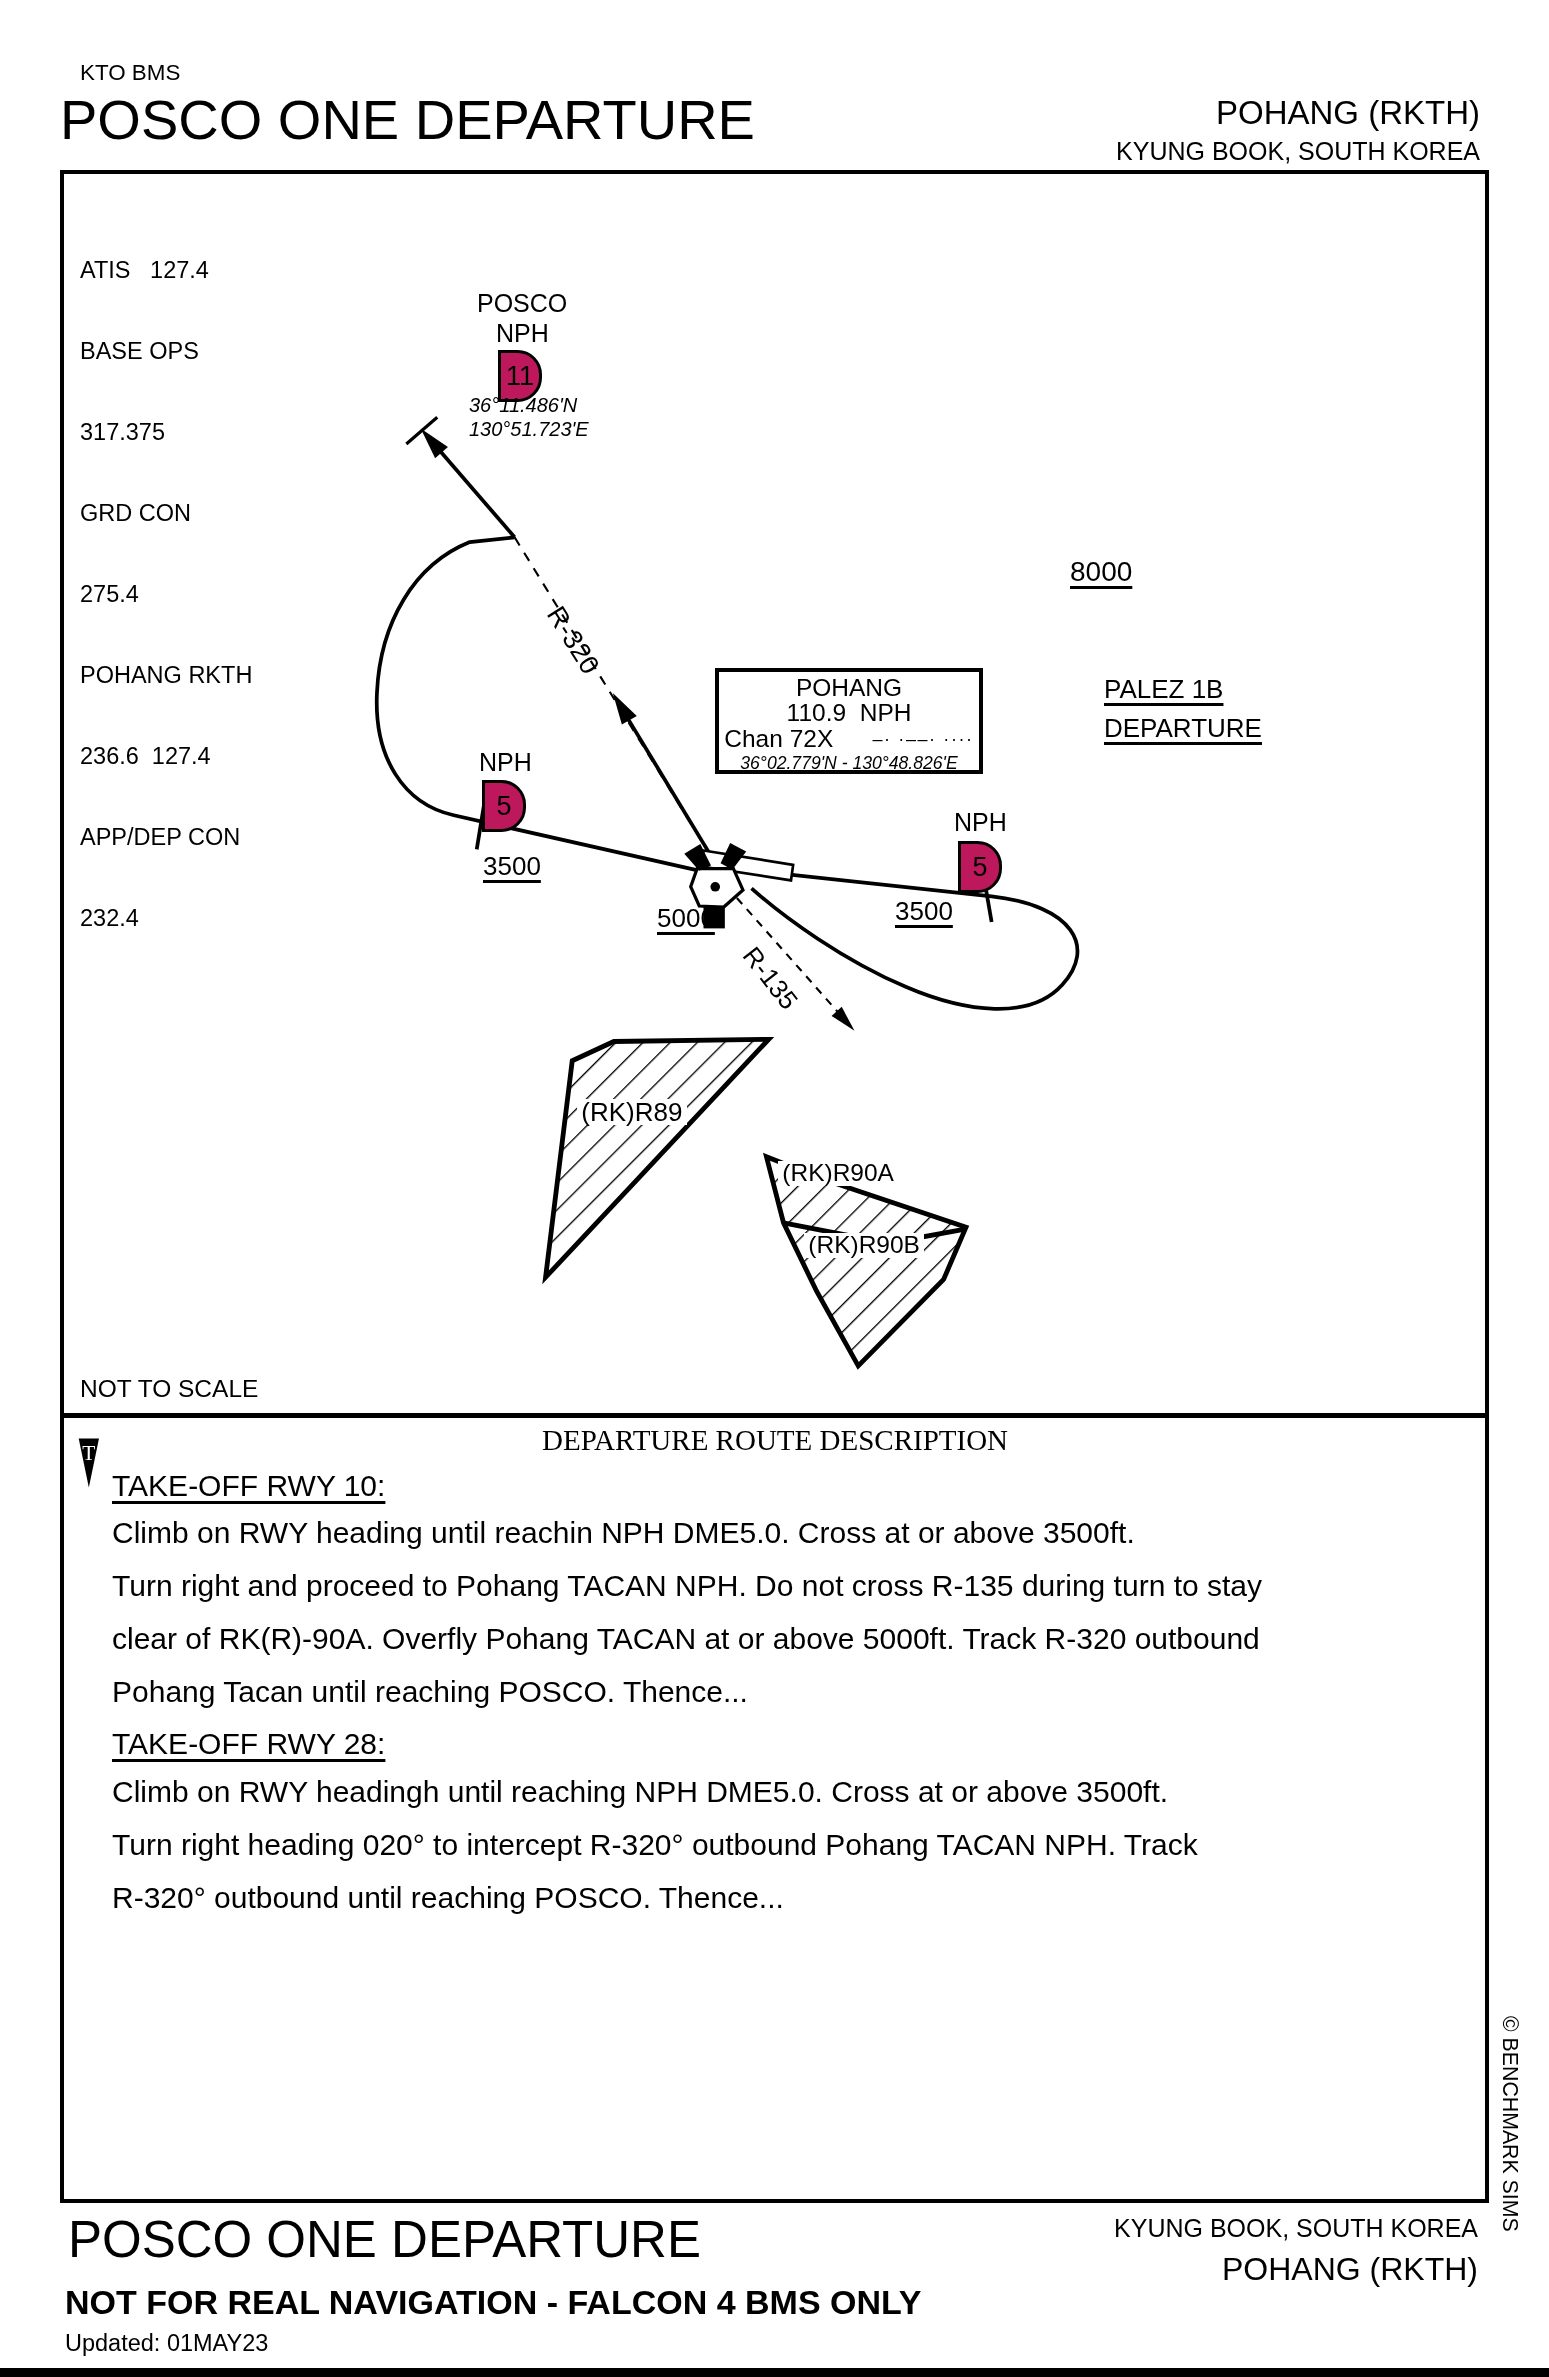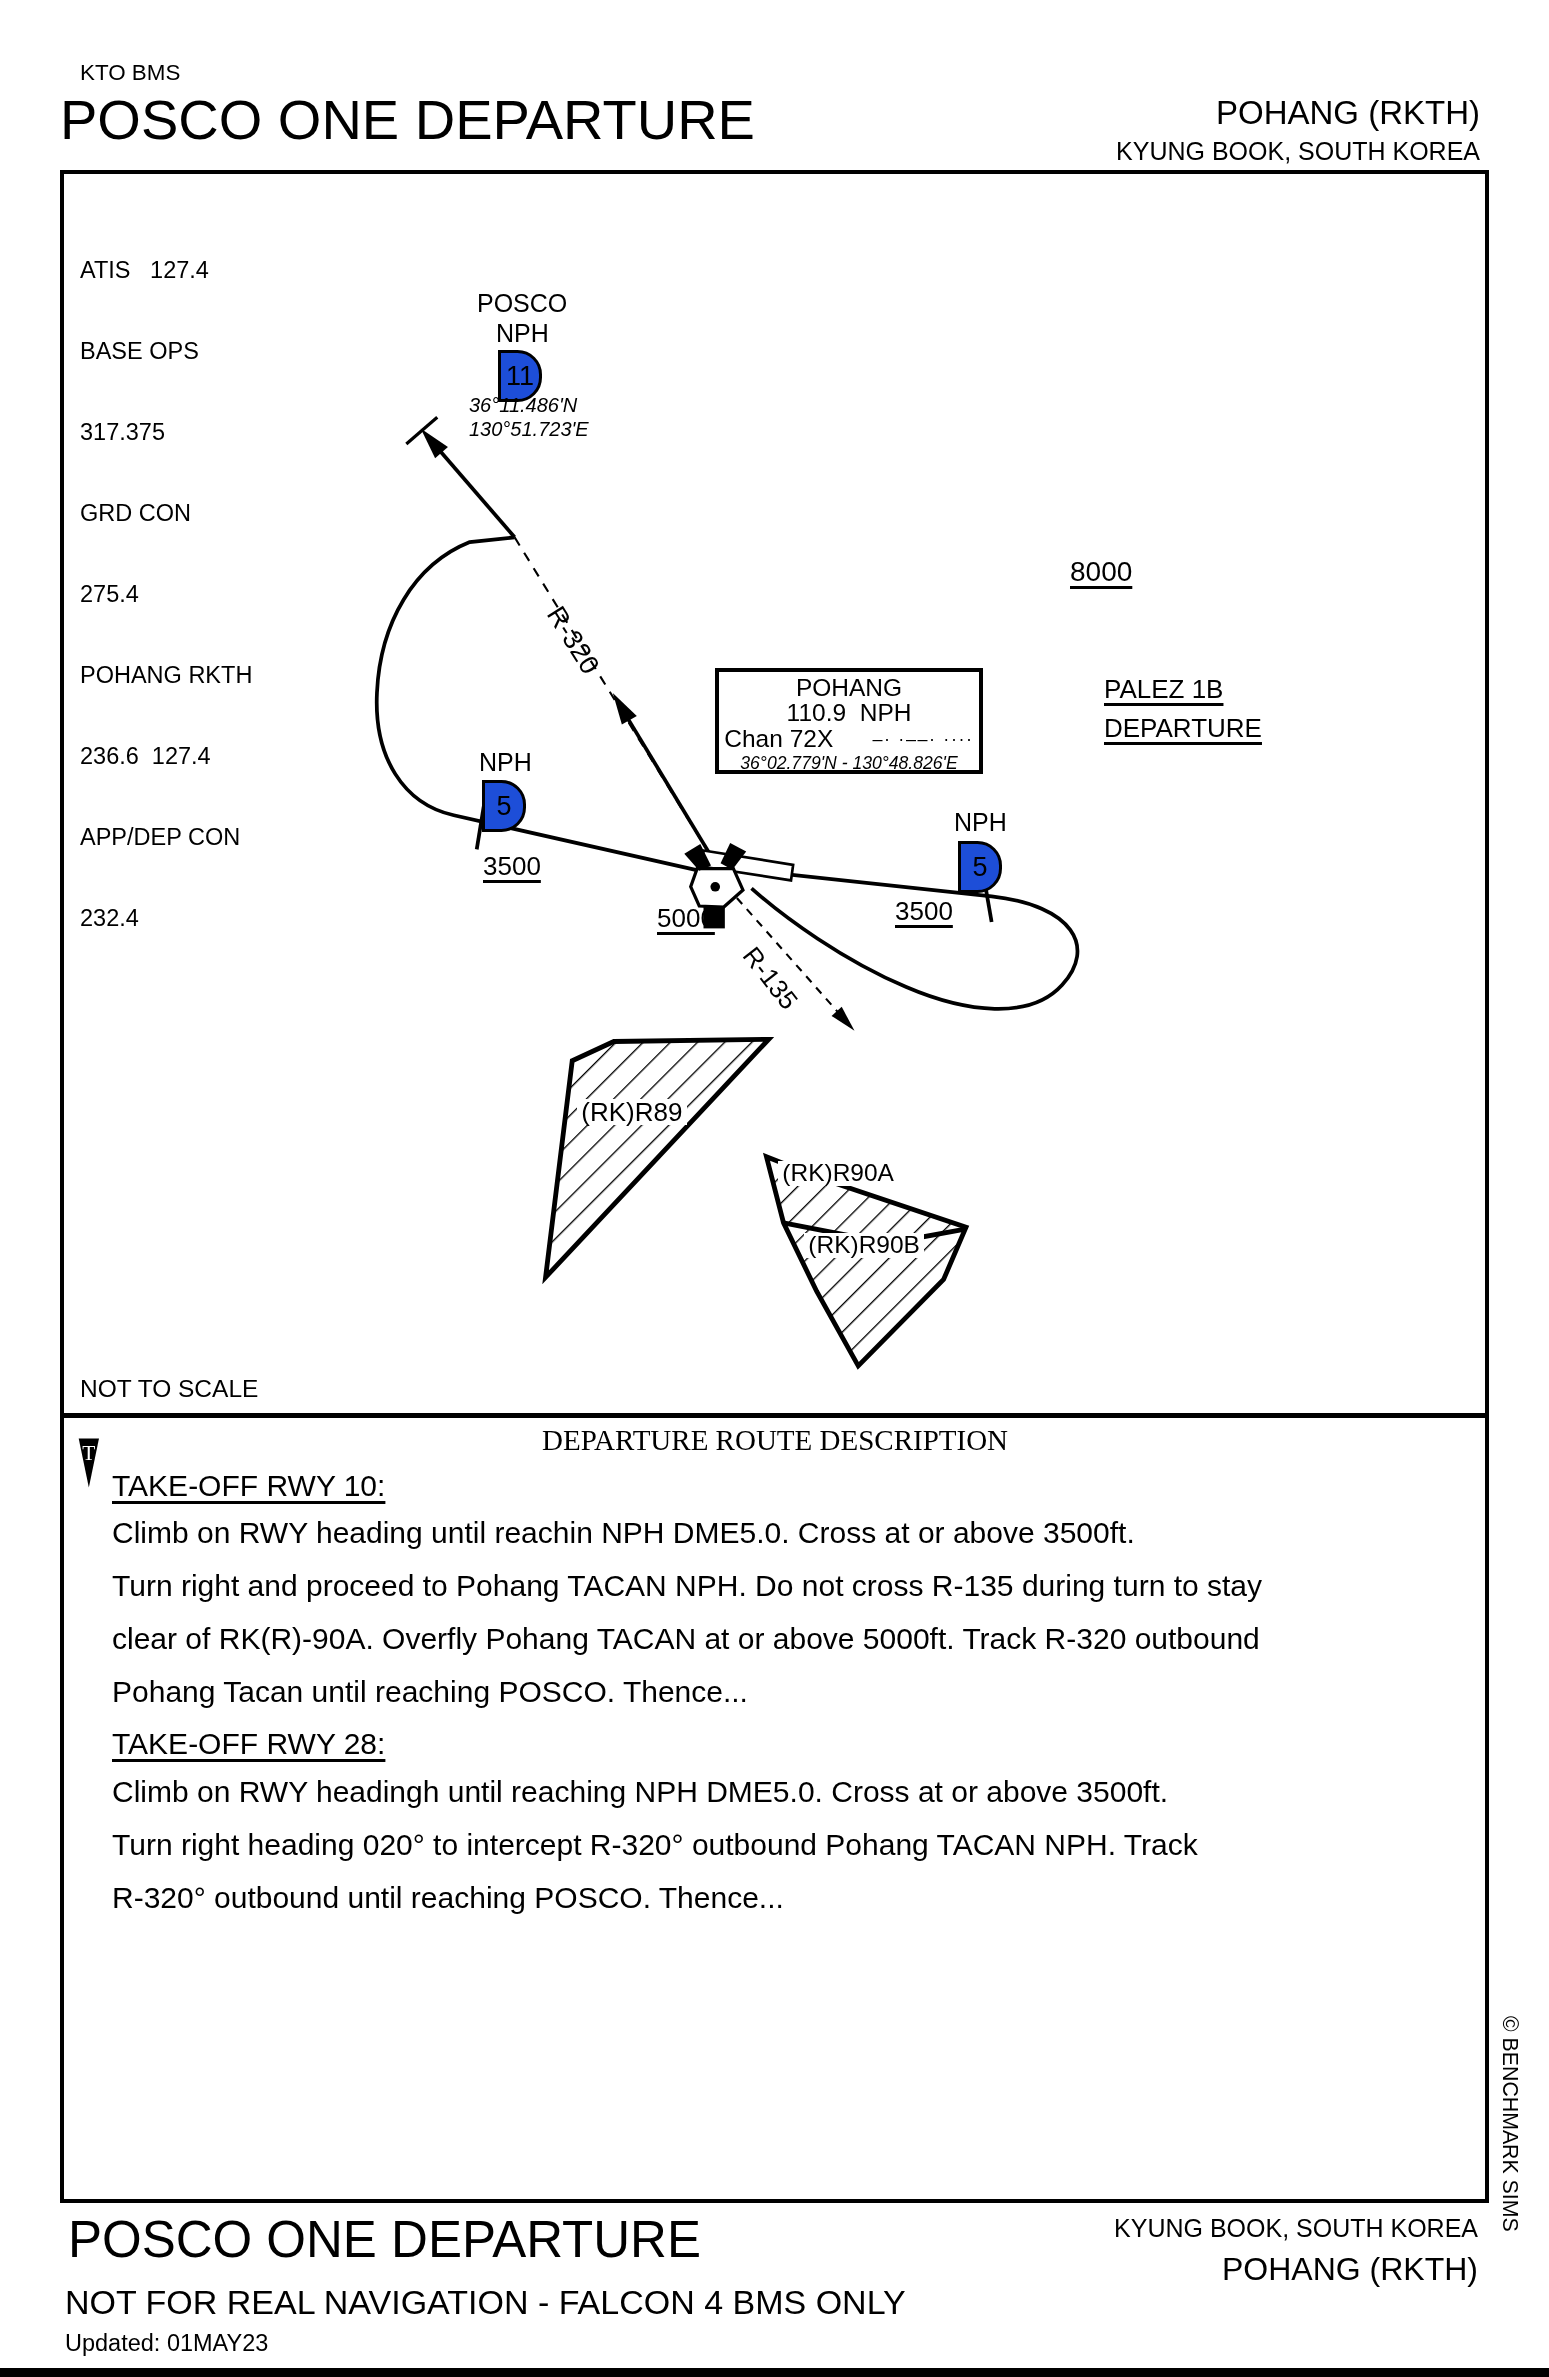--- a/index.html
+++ b/index.html
@@ -5,21 +5,21 @@
 <style>
   html,body{margin:0;padding:0;background:#fff;}
   #page{position:relative;width:1550px;height:2377px;background:#fff;overflow:hidden;
         font-family:"Liberation Sans",sans-serif;color:#000;}
   .abs{position:absolute;white-space:nowrap;line-height:1;}
   .ra{text-align:right;}
   .ul{text-decoration:underline;text-decoration-thickness:2.7px;text-underline-offset:4.8px;}
   .ital{font-style:italic;}
   .dbox{position:absolute;width:38px;height:46px;border:3.7px solid #000;
         border-radius:0 24.5px 24.5px 0;display:flex;align-items:center;justify-content:center;
-        font-size:27px;background:#1d4ed8;}
+        font-size:27px;background:#be185d;}
   .navbox{position:absolute;left:715px;top:668px;width:268px;height:106px;border:4.3px solid #000;
         box-sizing:border-box;display:flex;flex-direction:column;align-items:center;
         justify-content:space-between;padding:4.3px 5.3px;background:#fff;}
   .navbox .row{font-size:24.5px;line-height:1;}
   .chanrow{width:100%;display:flex;justify-content:space-between;align-items:center;}
   .freqs{position:absolute;left:80px;top:203px;font-size:23.5px;line-height:27px;white-space:pre;}
   .frame{position:absolute;left:60px;top:170px;width:1429px;height:2033px;border:4.8px solid #000;box-sizing:border-box;}
   .divider{position:absolute;left:60px;top:1413px;width:1429px;height:4.8px;background:#000;}
   .bodyline{font-size:30px;line-height:53px;white-space:nowrap;}
   .arealbl{background:#fff;padding:0 4.3px;}
@@ -156,21 +156,21 @@
   <div class="abs ul" style="left:112px;top:1729px;font-size:30px;text-decoration:underline;">TAKE-OFF RWY 28:</div>
   <div class="abs" style="left:112px;top:1765px;">
     <div class="bodyline">Climb on RWY headingh until reaching NPH DME5.0. Cross at or above 3500ft.</div>
     <div class="bodyline">Turn right heading 020° to intercept R-320° outbound Pohang TACAN NPH. Track</div>
     <div class="bodyline">R-320° outbound until reaching POSCO. Thence...</div>
   </div>
 
   <div class="abs" style="left:1520px;top:2016px;font-size:21.3px;transform:rotate(90deg);transform-origin:top left;">© BENCHMARK SIMS</div>
 
   <div class="abs" style="left:68px;top:2214px;font-size:51px;">POSCO ONE DEPARTURE</div>
-  <div class="abs" style="left:65px;top:2285px;font-size:34px;">NOT FOR REAL NAVIGATION - FALCON 4 BMS ONLY</div>
+  <div class="abs" style="left:65px;top:2285px;font-size:34px;font-weight:bold;">NOT FOR REAL NAVIGATION - FALCON 4 BMS ONLY</div>
   <div class="abs" style="left:65px;top:2332px;font-size:23.5px;">Updated: 01MAY23</div>
   <div class="abs ra" style="right:72px;top:2216px;font-size:25px;">KYUNG BOOK, SOUTH KOREA</div>
   <div class="abs ra" style="right:72px;top:2253px;font-size:32px;">POHANG (RKTH)</div>
 
   <div class="abs" style="left:0;top:2368px;width:1550px;height:9.6px;background:#000;"></div>
 
 </div>
 
 
 </body></html>

